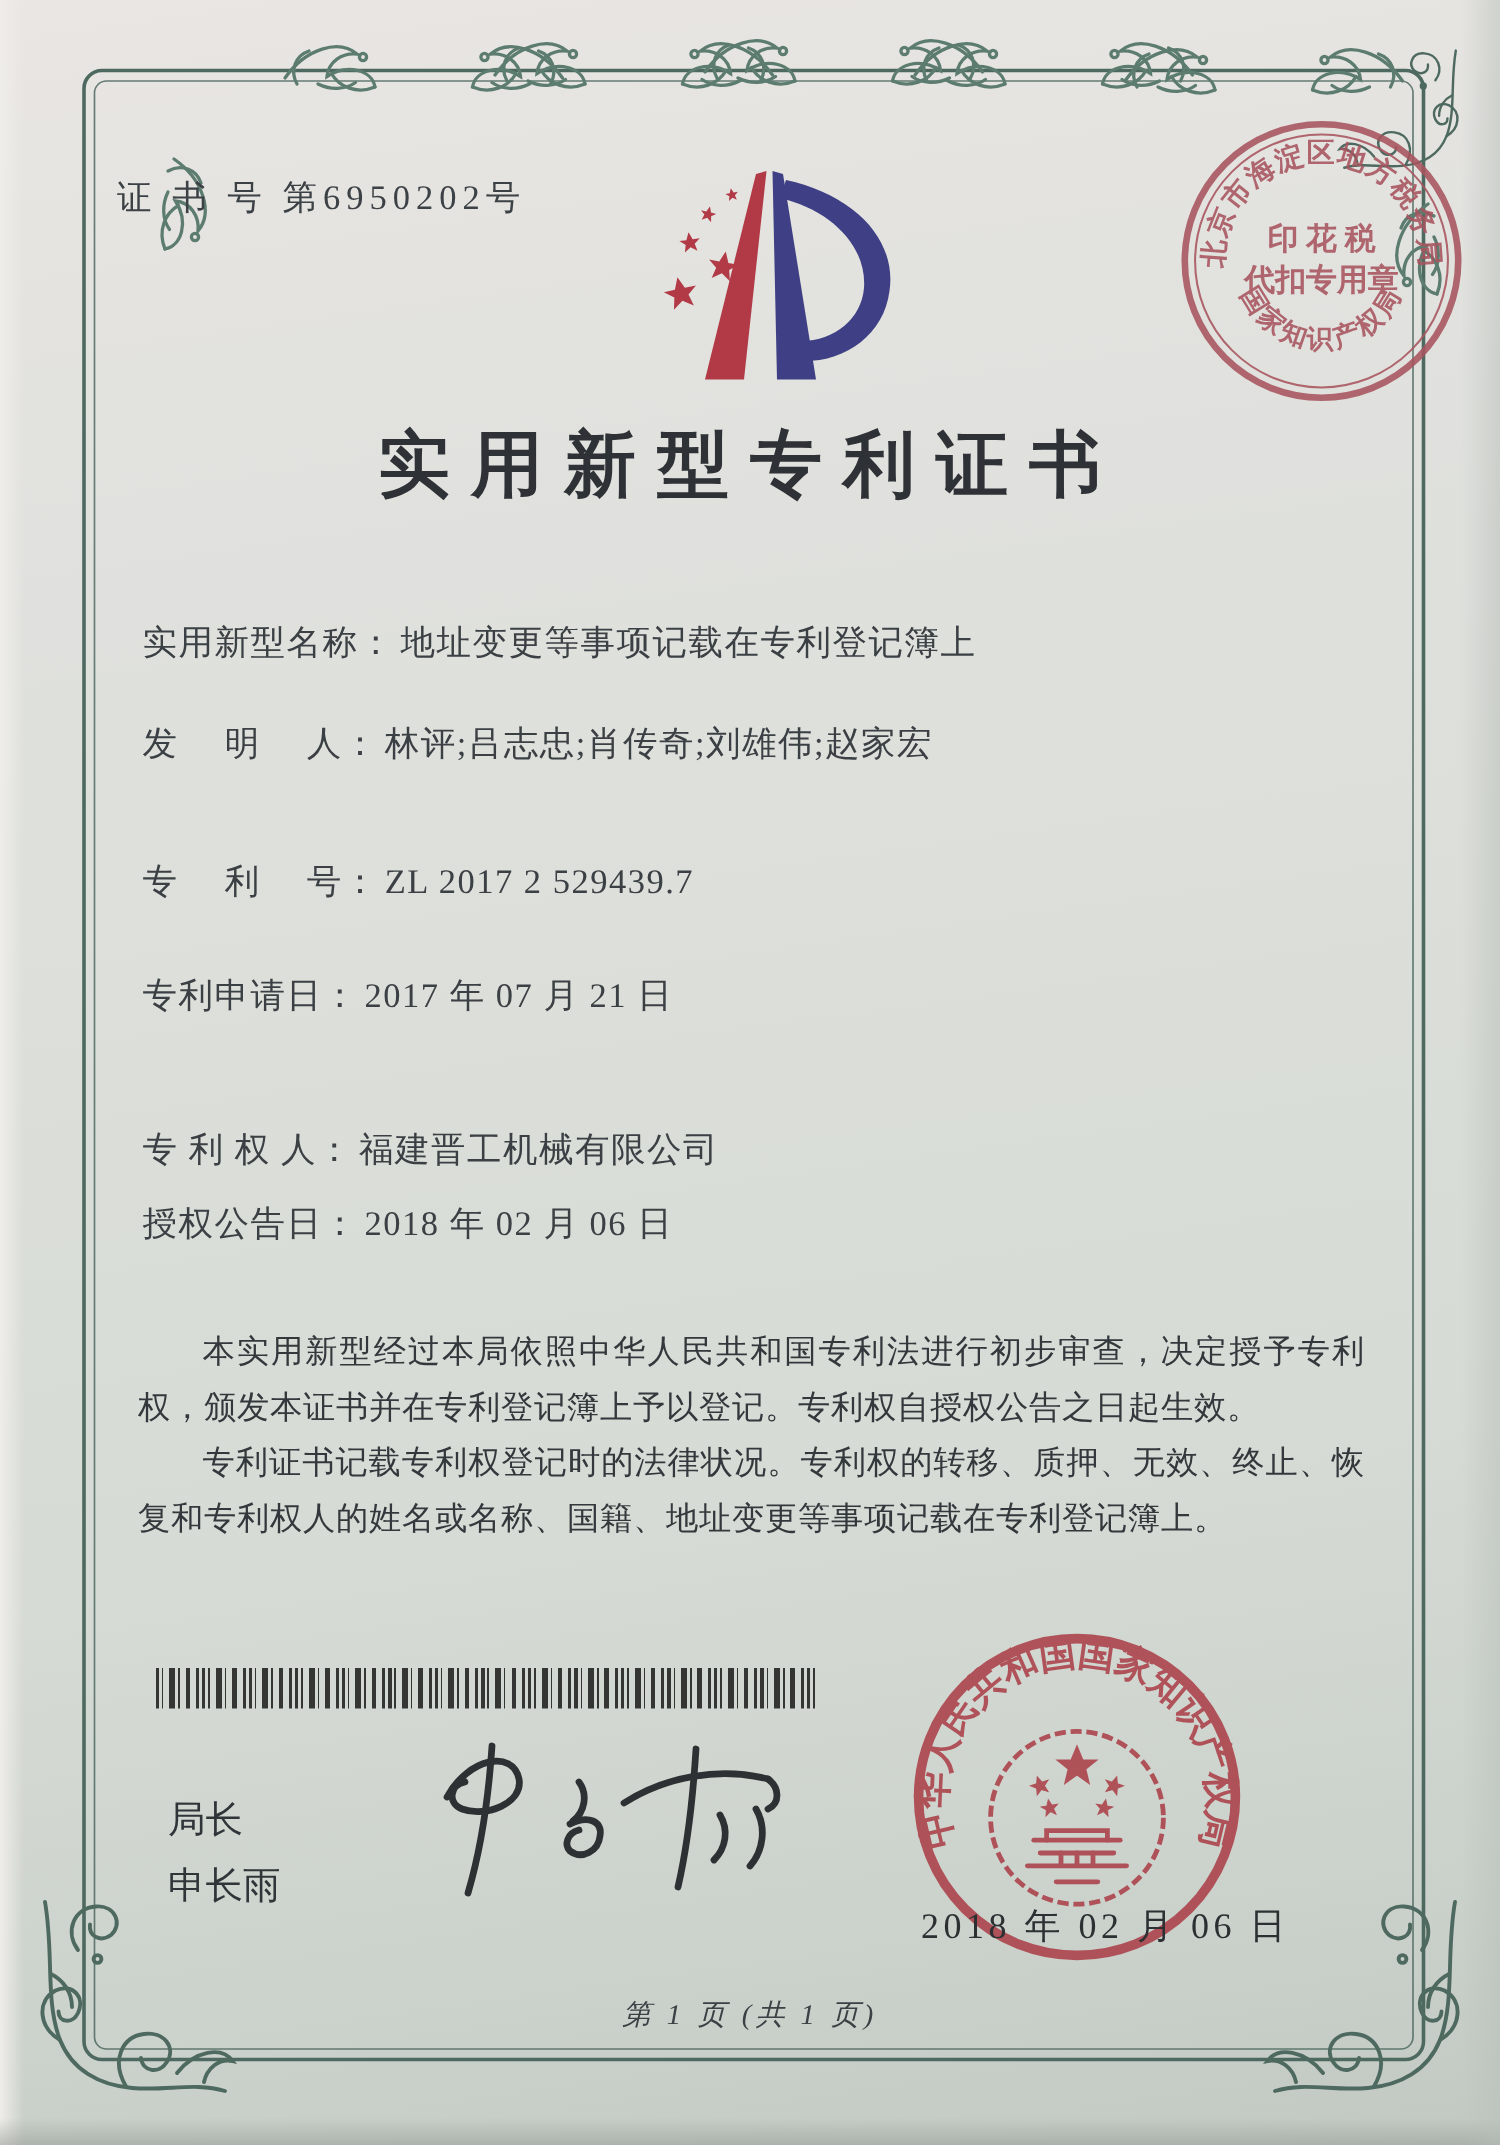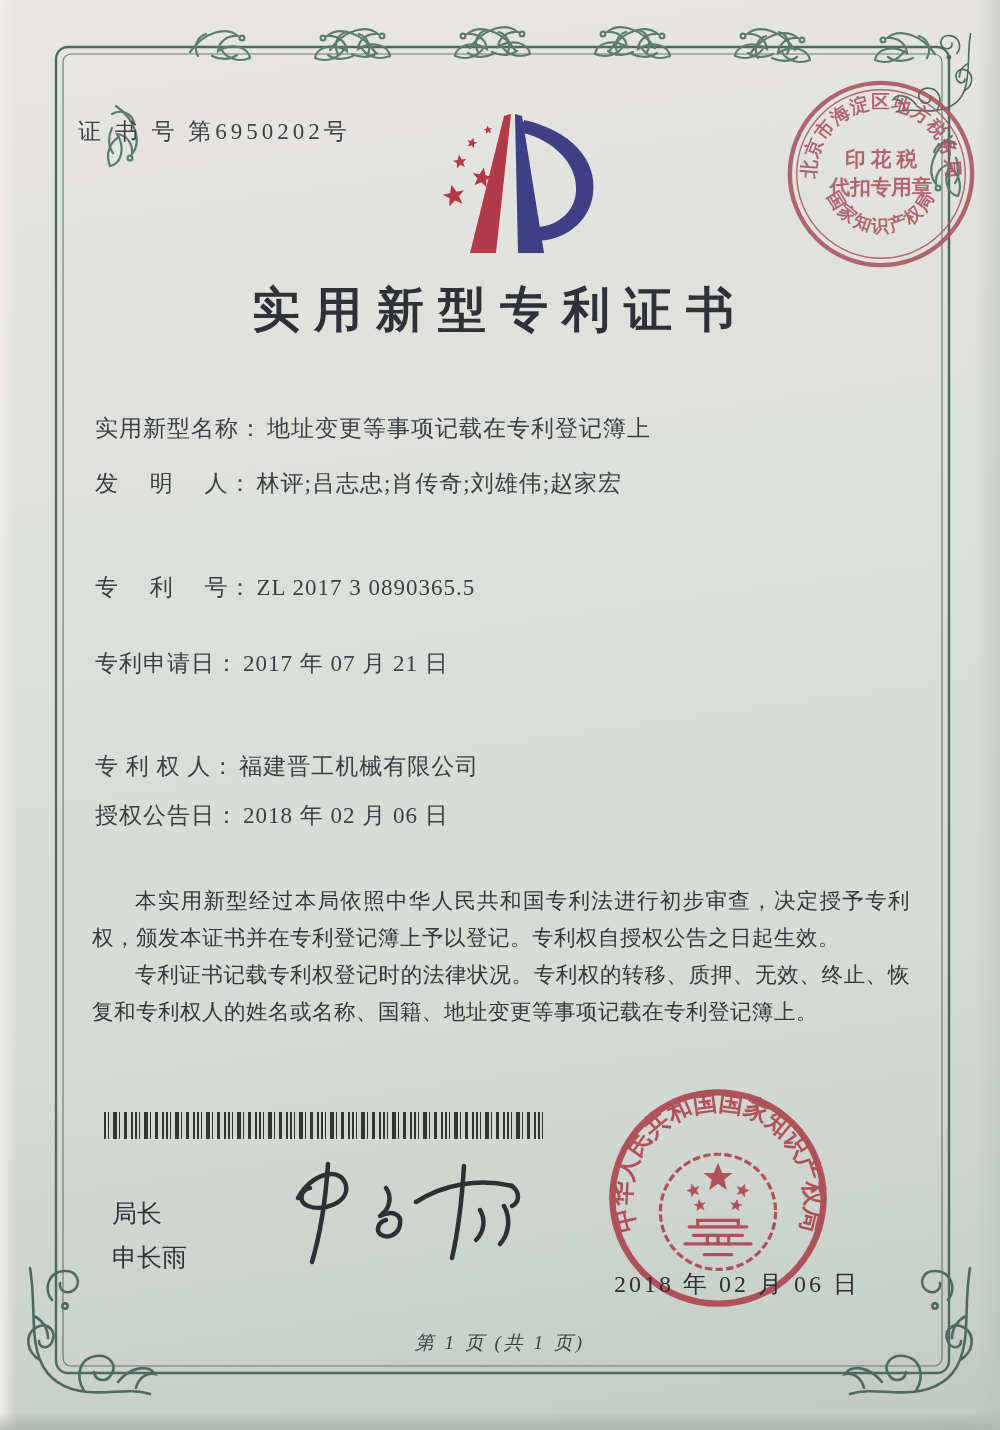--- a/index.html
+++ b/index.html
@@ -22,21 +22,21 @@
   .cert-no{position:absolute;left:78px;top:116px;font-size:23px;letter-spacing:4px;color:#3c4145;}
 
   .logo{position:absolute;left:412px;top:110px;width:196px;height:150px;}
 
   .tax-stamp{position:absolute;left:783px;top:76px;width:196px;height:196px;opacity:.88;}
 
   .title{position:absolute;left:0;right:0;top:278px;text-align:center;
     font-size:48px;font-weight:bold;letter-spacing:14px;color:#2e3236;}
 
   .field{position:absolute;left:95px;width:820px;font-size:23px;color:#3b4044;letter-spacing:1px;white-space:nowrap;}
-  .f0{top:413px}.f1{top:468px}.f2{top:572px}.f3{top:648px}.f4{top:751px}.f5{top:800px}
+  .f0{top:413px}.f1{top:480px}.f2{top:572px}.f3{top:648px}.f4{top:751px}.f5{top:800px}
   .field .lab{margin-right:4px;text-align:center;}
 
   .paras{position:absolute;left:92px;top:846px;width:818px;font-size:21.5px;line-height:37px;
     color:#33383c;letter-spacing:.5px;text-align:justify;margin-top:37px;}
   .paras p{margin:0;text-indent:2em;}
 
   .barcode{position:absolute;left:104px;top:1112px;width:442px;height:27px;opacity:.88;
     background:repeating-linear-gradient(90deg,
       #1f201e 0 2px,transparent 2px 4px,
       #1f201e 4px 5px,transparent 5px 9px,
@@ -138,21 +138,21 @@
 
   <div class="title">实用新型专利证书</div>
 
   <div class="field f0">
     <span class="lab">实用新型名称：</span><span class="val">地址变更等事项记载在专利登记簿上</span>
   </div>
   <div class="field f1">
     <span class="lab">发　 明 　人：</span><span class="val">林评;吕志忠;肖传奇;刘雄伟;赵家宏</span>
   </div>
   <div class="field f2">
-    <span class="lab">专　 利 　号：</span><span class="val">ZL 2017 3 0890365.5</span>
+    <span class="lab">专　 利 　号：</span><span class="val">ZL 2017 2 529439.7</span>
   </div>
   <div class="field f3">
     <span class="lab">专利申请日：</span><span class="val">2017 年 07 月 21 日</span>
   </div>
   <div class="field f4">
     <span class="lab">专 利 权 人：</span><span class="val">福建晋工机械有限公司</span>
   </div>
   <div class="field f5">
     <span class="lab">授权公告日：</span><span class="val">2018 年 02 月 06 日</span>
   </div>

